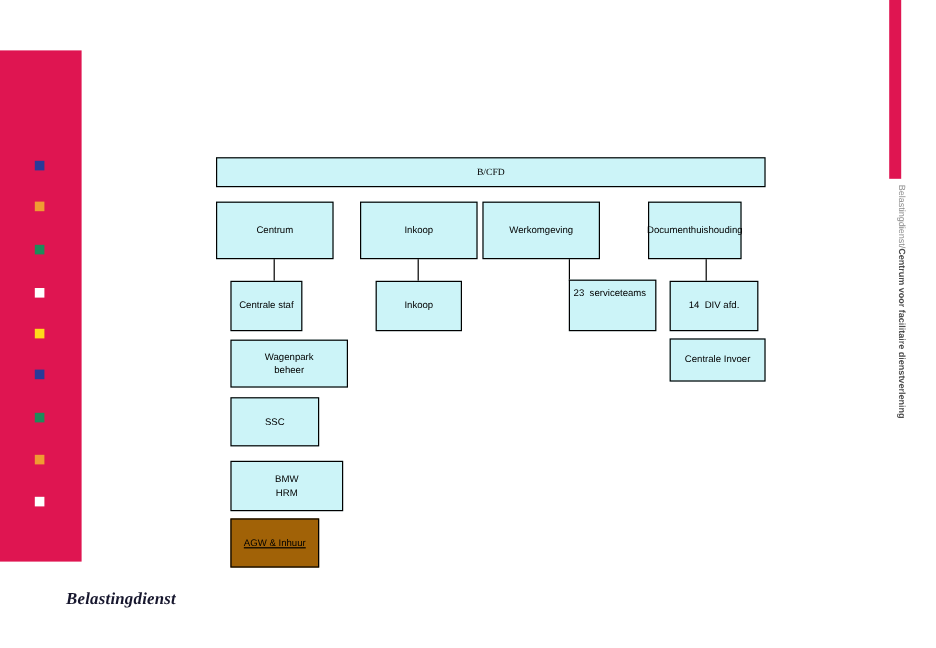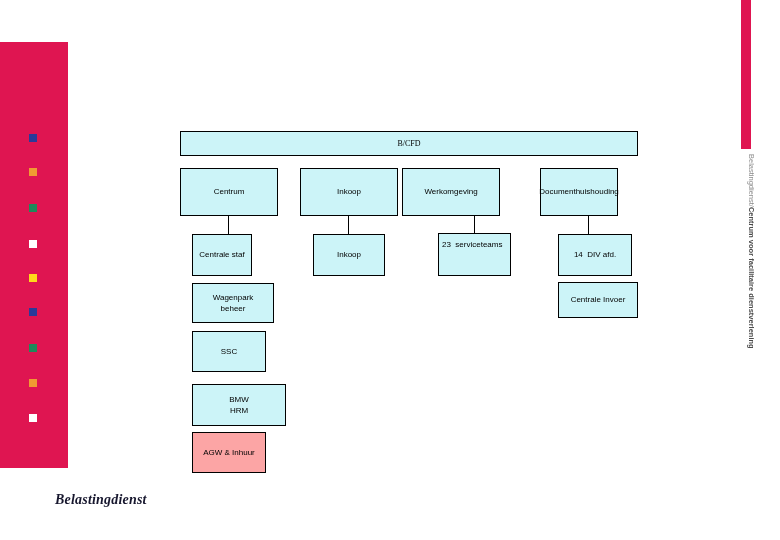--- a/index.html
+++ b/index.html
@@ -49,21 +49,21 @@
   .connector{
     position:absolute;width:1px;height:18px;top:216px;background:#000;
   }
   
   .box-bcfd{left:180px;top:131px;width:458px;height:25px;}
   .box-services{left:180px;top:168px;width:98px;height:48px;}
   .box-inkoop-dept{left:300px;top:168px;width:98px;height:48px;}
   .box-werkomgeving{left:402px;top:168px;width:98px;height:48px;}
   .box-doch{left:540px;top:168px;width:78px;height:48px;text-align:center;}
   .box-centrale-staf{left:192px;top:234px;width:60px;height:42px;}
-  .box-wagenpark{left:192px;top:283px;width:82px;height:40px;}
+  .box-wagenpark{left:192px;top:283px;width:98px;height:40px;}
   .box-ssc{left:192px;top:331px;width:74px;height:41px;}
   .box-bmw{left:192px;top:384px;width:94px;height:42px;}
   .box-agw{left:192px;top:432px;width:74px;height:41px;}
   .box-inkoop-sub{left:313px;top:234px;width:72px;height:42px;}
   .box-serviceteams{left:438px;top:233px;width:73px;height:43px;}
   .box-div-afd{left:558px;top:234px;width:74px;height:42px;}
   .box-centrale-invoer{left:558px;top:282px;width:80px;height:36px;}
   .conn-services{left:228px;}
   .conn-inkoop{left:348px;}
   .conn-werkomgeving{left:474px;}
@@ -104,22 +104,22 @@
   <div class="connector conn-inkoop"></div>
   <div class="connector conn-werkomgeving"></div>
   <div class="connector conn-doch"></div>
 
   <div class="org-box box-centrale-staf" style="background-color: rgb(204, 244, 248);">Centrale staf</div>
   <div class="org-box box-wagenpark" style="background-color: rgb(204, 244, 248);">Wagenpark
 beheer</div>
   <div class="org-box box-ssc" style="background-color: rgb(204, 244, 248);">SSC</div>
   <div class="org-box box-bmw" style="background-color: rgb(204, 244, 248);">BMW
 HRM</div>
-  <div class="org-box box-agw" style="background-color: #fca5a5;">AGW &amp; Inhuur</div>
+  <div class="org-box box-agw" style="background-color: #a16207; text-decoration: underline;">AGW &amp; Inhuur</div>
 
   <div class="org-box box-inkoop-sub" style="background-color: rgb(204, 244, 248);">Inkoop</div>
 
-  <div class="org-box box-serviceteams top-left" style="background-color: rgb(204, 244, 248);">23  serviceteams</div>
+  <div class="org-box box-serviceteams top-left" style="background-color: rgb(204, 244, 248); margin-left: 36px;">23  serviceteams</div>
 
   <div class="org-box box-div-afd" style="background-color: rgb(204, 244, 248);">14  DIV afd.</div>
   <div class="org-box box-centrale-invoer" style="background-color: rgb(204, 244, 248);">Centrale Invoer</div>
 
 </div>
 
 </body></html>

